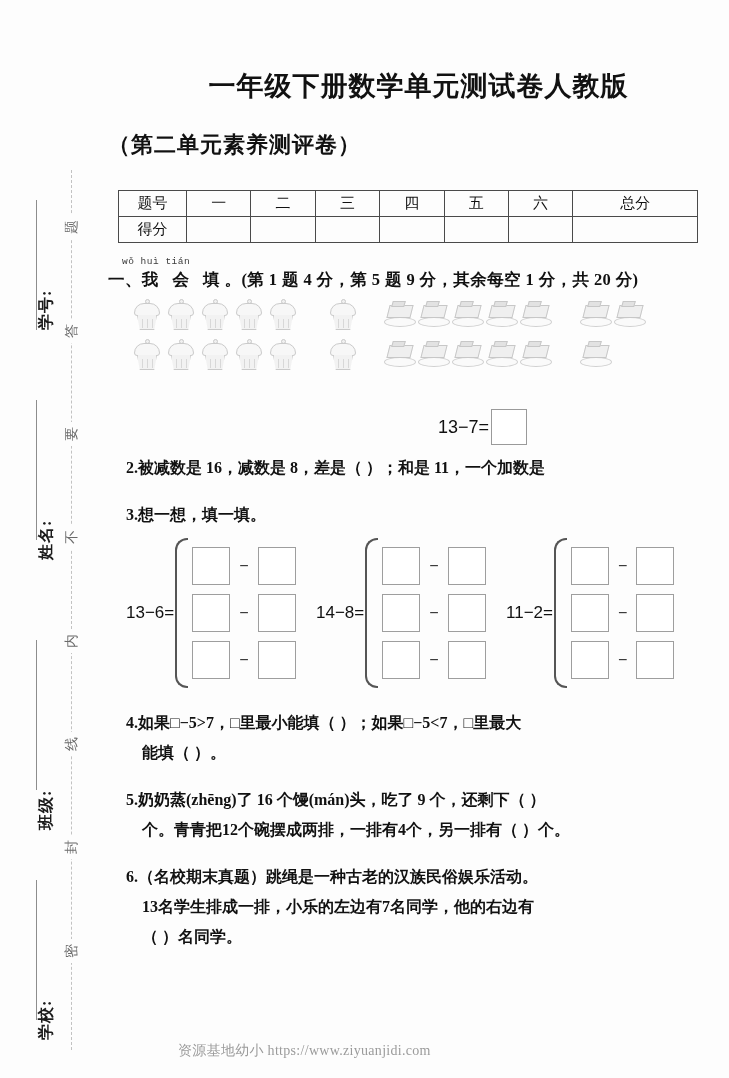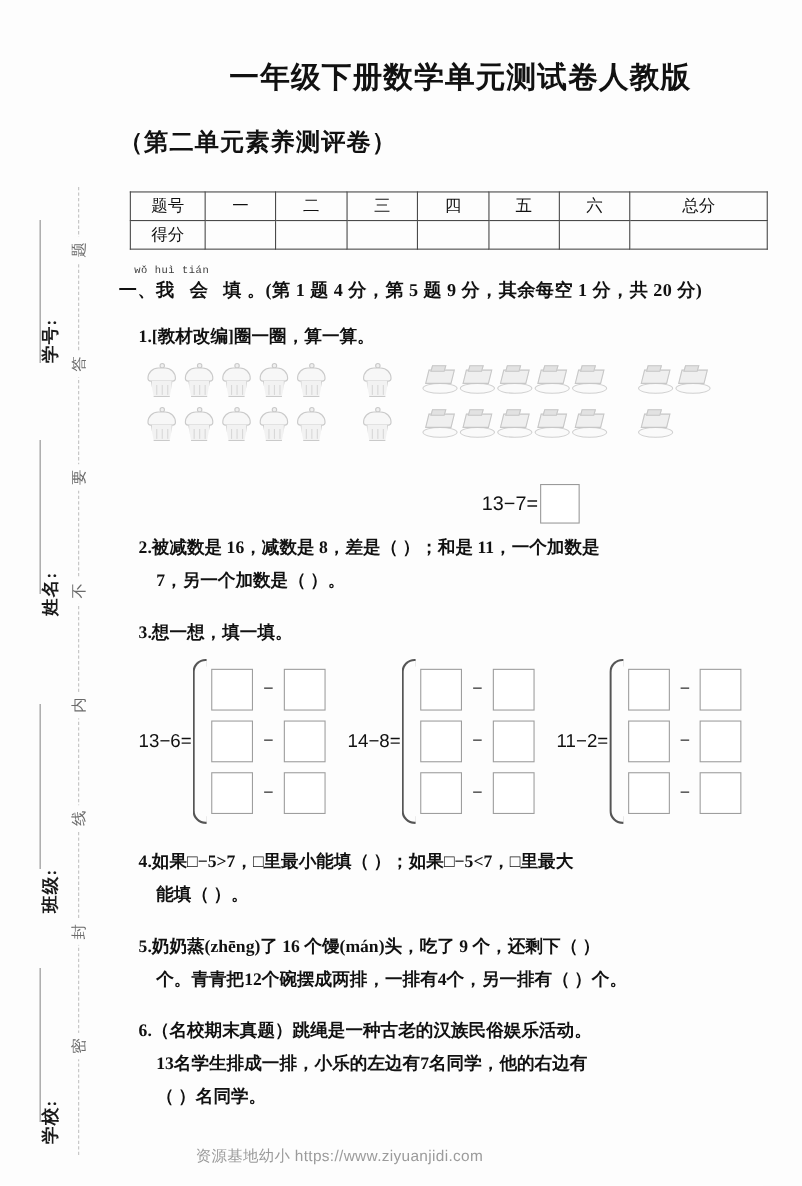--- a/index.html
+++ b/index.html
@@ -49,21 +49,21 @@
     width: 24px;
     text-align: center;
     font-size: 14px;
     color: #6a6a6a;
     transform: rotate(-90deg);
     background: #fdfdfd;
     font-family: "Liberation Serif", serif;
   }
 
   
-  .content { position: absolute; left: 108px; top: 0; width: 621px; height: 995px; }
+  .content { position: absolute; left: 108px; top: 16px; width: 621px; height: 995px; }
 
   .title {
     text-align: center;
     font-size: 27px;
     font-weight: bold;
     letter-spacing: 1px;
     color: #111;
     margin-top: 52px;
     font-family: "Liberation Sans", sans-serif;
   }
@@ -231,21 +231,21 @@
     background: #fff;
   }
   .minus { font-size: 16px; color: #333; font-family: "Liberation Sans", sans-serif; }
 
   
   .watermark {
     position: absolute;
     left: 178px; bottom: 18px;
     font-size: 14px;
     color: #9b9b9b;
-    font-family: Liberation Sans, sans-serif;
+    font-family: Liberation Serif, serif;
     letter-spacing: .3px;
   }
 </style>
 </head>
 <body>
 
 <div id="page">
 
   <div class="seal-col">
     <div class="seal-label" style="left:36px; top:330px;">学号:</div>
@@ -296,23 +296,20 @@
         <td></td>
         <td></td>
       </tr>
     </tbody>
       </table>
 
     <div class="sec-head">
       <span class="pinyin">wǒ huì tián</span><span>一、</span><span class="sp">我 会 填</span><span>。(第 1 题 4 分，第 5 题 9 分，其余每空 1 分，共 20 分)</span>
     </div>
 
-    <div class="q">
-      <span class="num">1.</span><span>[教材改编]圈一圈，算一算。</span>
-    </div>
 
     <div class="pic-row">
       <div class="grp grp-left">
         <div class="icon-line">
           <span class="icon"><i class="cup-cherry"></i><i class="cup-top"></i><i class="cup-base"></i><i class="cup-ridge" style="left:12px"></i><i class="cup-ridge" style="left:17px"></i><i class="cup-ridge" style="left:22px"></i></span><span class="icon"><i class="cup-cherry"></i><i class="cup-top"></i><i class="cup-base"></i><i class="cup-ridge" style="left:12px"></i><i class="cup-ridge" style="left:17px"></i><i class="cup-ridge" style="left:22px"></i></span><span class="icon"><i class="cup-cherry"></i><i class="cup-top"></i><i class="cup-base"></i><i class="cup-ridge" style="left:12px"></i><i class="cup-ridge" style="left:17px"></i><i class="cup-ridge" style="left:22px"></i></span><span class="icon"><i class="cup-cherry"></i><i class="cup-top"></i><i class="cup-base"></i><i class="cup-ridge" style="left:12px"></i><i class="cup-ridge" style="left:17px"></i><i class="cup-ridge" style="left:22px"></i></span><span class="icon"><i class="cup-cherry"></i><i class="cup-top"></i><i class="cup-base"></i><i class="cup-ridge" style="left:12px"></i><i class="cup-ridge" style="left:17px"></i><i class="cup-ridge" style="left:22px"></i></span><span class="icon gapped"><i class="cup-cherry"></i><i class="cup-top"></i><i class="cup-base"></i><i class="cup-ridge" style="left:12px"></i><i class="cup-ridge" style="left:17px"></i><i class="cup-ridge" style="left:22px"></i></span>
         </div>
         <div class="icon-line">
           <span class="icon"><i class="cup-cherry"></i><i class="cup-top"></i><i class="cup-base"></i><i class="cup-ridge" style="left:12px"></i><i class="cup-ridge" style="left:17px"></i><i class="cup-ridge" style="left:22px"></i></span><span class="icon"><i class="cup-cherry"></i><i class="cup-top"></i><i class="cup-base"></i><i class="cup-ridge" style="left:12px"></i><i class="cup-ridge" style="left:17px"></i><i class="cup-ridge" style="left:22px"></i></span><span class="icon"><i class="cup-cherry"></i><i class="cup-top"></i><i class="cup-base"></i><i class="cup-ridge" style="left:12px"></i><i class="cup-ridge" style="left:17px"></i><i class="cup-ridge" style="left:22px"></i></span><span class="icon"><i class="cup-cherry"></i><i class="cup-top"></i><i class="cup-base"></i><i class="cup-ridge" style="left:12px"></i><i class="cup-ridge" style="left:17px"></i><i class="cup-ridge" style="left:22px"></i></span><span class="icon"><i class="cup-cherry"></i><i class="cup-top"></i><i class="cup-base"></i><i class="cup-ridge" style="left:12px"></i><i class="cup-ridge" style="left:17px"></i><i class="cup-ridge" style="left:22px"></i></span><span class="icon gapped"><i class="cup-cherry"></i><i class="cup-top"></i><i class="cup-base"></i><i class="cup-ridge" style="left:12px"></i><i class="cup-ridge" style="left:17px"></i><i class="cup-ridge" style="left:22px"></i></span>
         </div>
       </div>
@@ -326,21 +323,20 @@
         </div>
       </div>
     </div>
 
     <div class="eq-line">
       <span class="eq eq-right"><span>13−7=</span><span class="ansbox"></span></span>
     </div>
 
     <div class="q" style="margin-top:12px;">
       <span class="num">2.</span><span>被减数是 16，减数是 8，差是（        ）；和是 11，一个加数是</span>
-      <span class="cont">7，另一个加数是（        ）。</span>
     </div>
 
     <div class="q">
       <span class="num">3.</span><span>想一想，填一填。</span>
     </div>
 
     <div class="brace-row">
       <div class="bgrp" style="left:18px;">
         <span class="blabel">13−6=</span>
         <span class="brace"></span>

